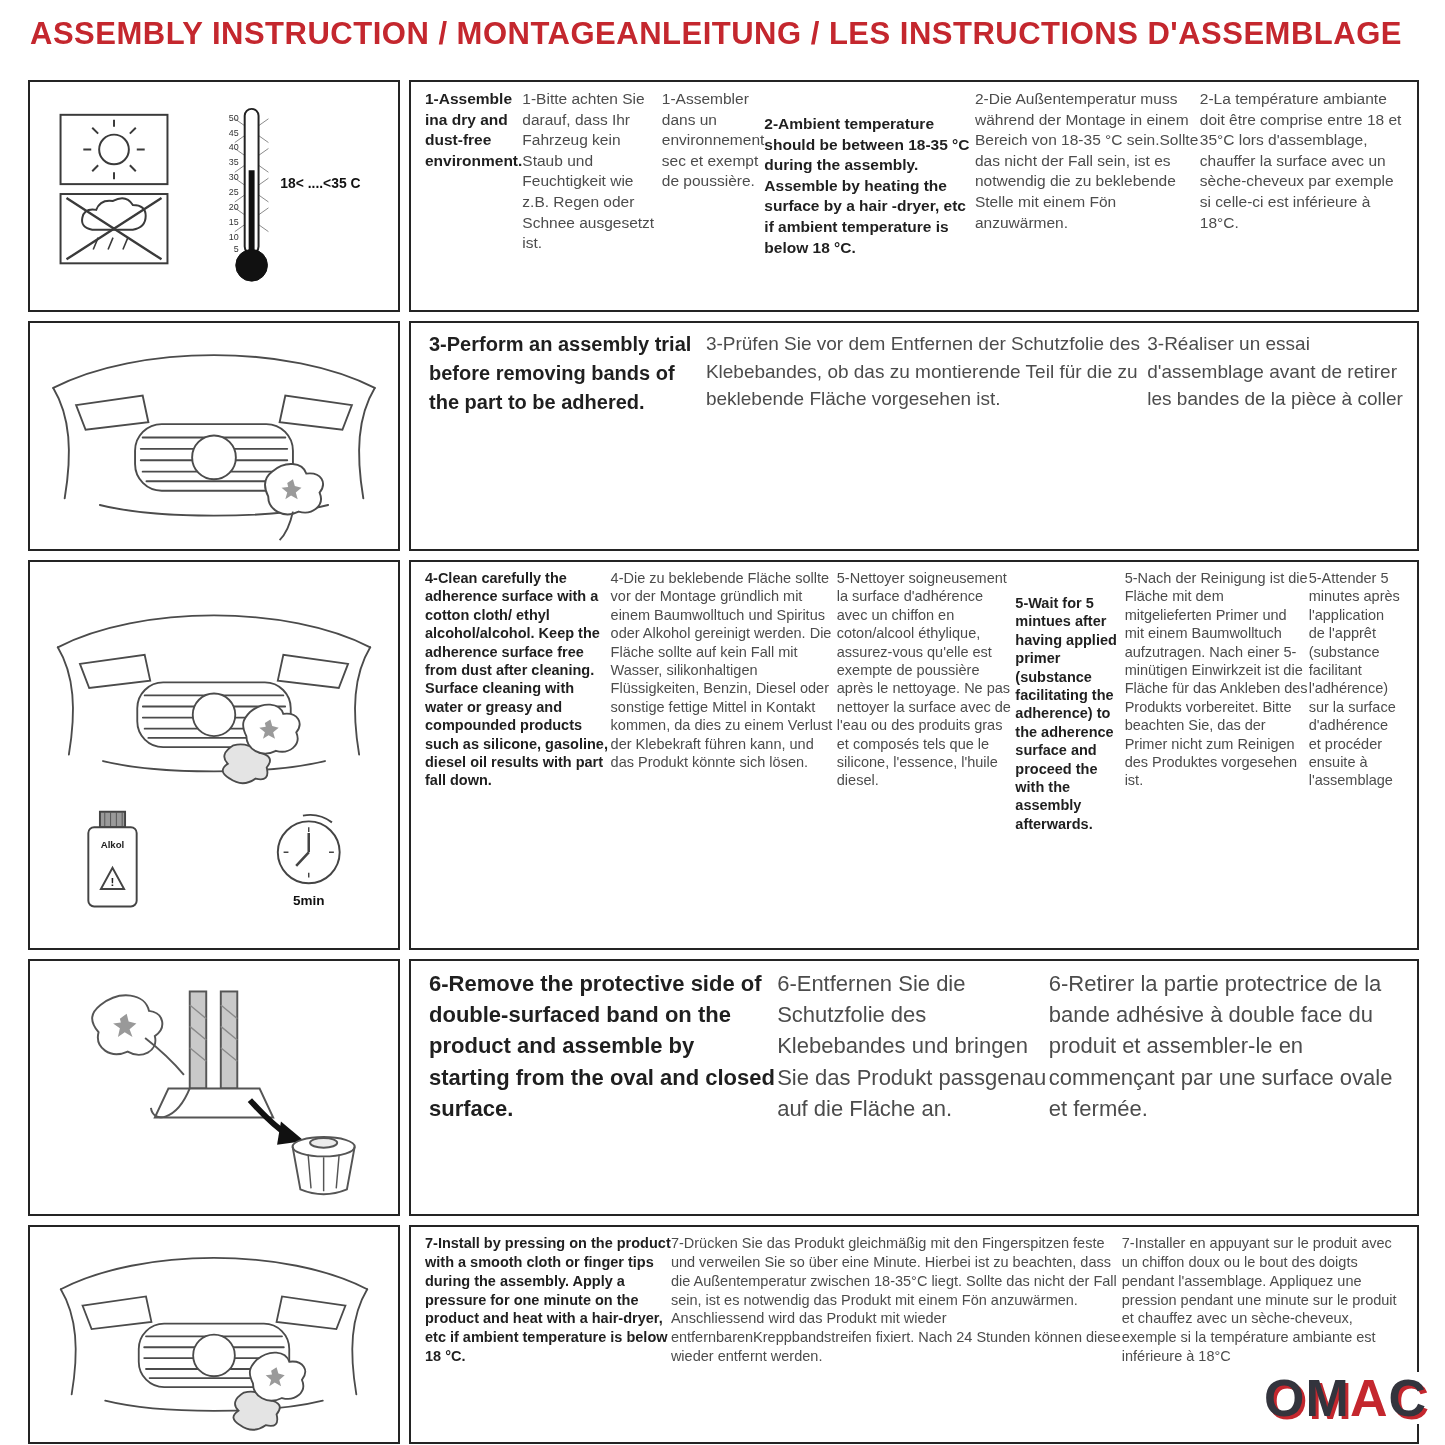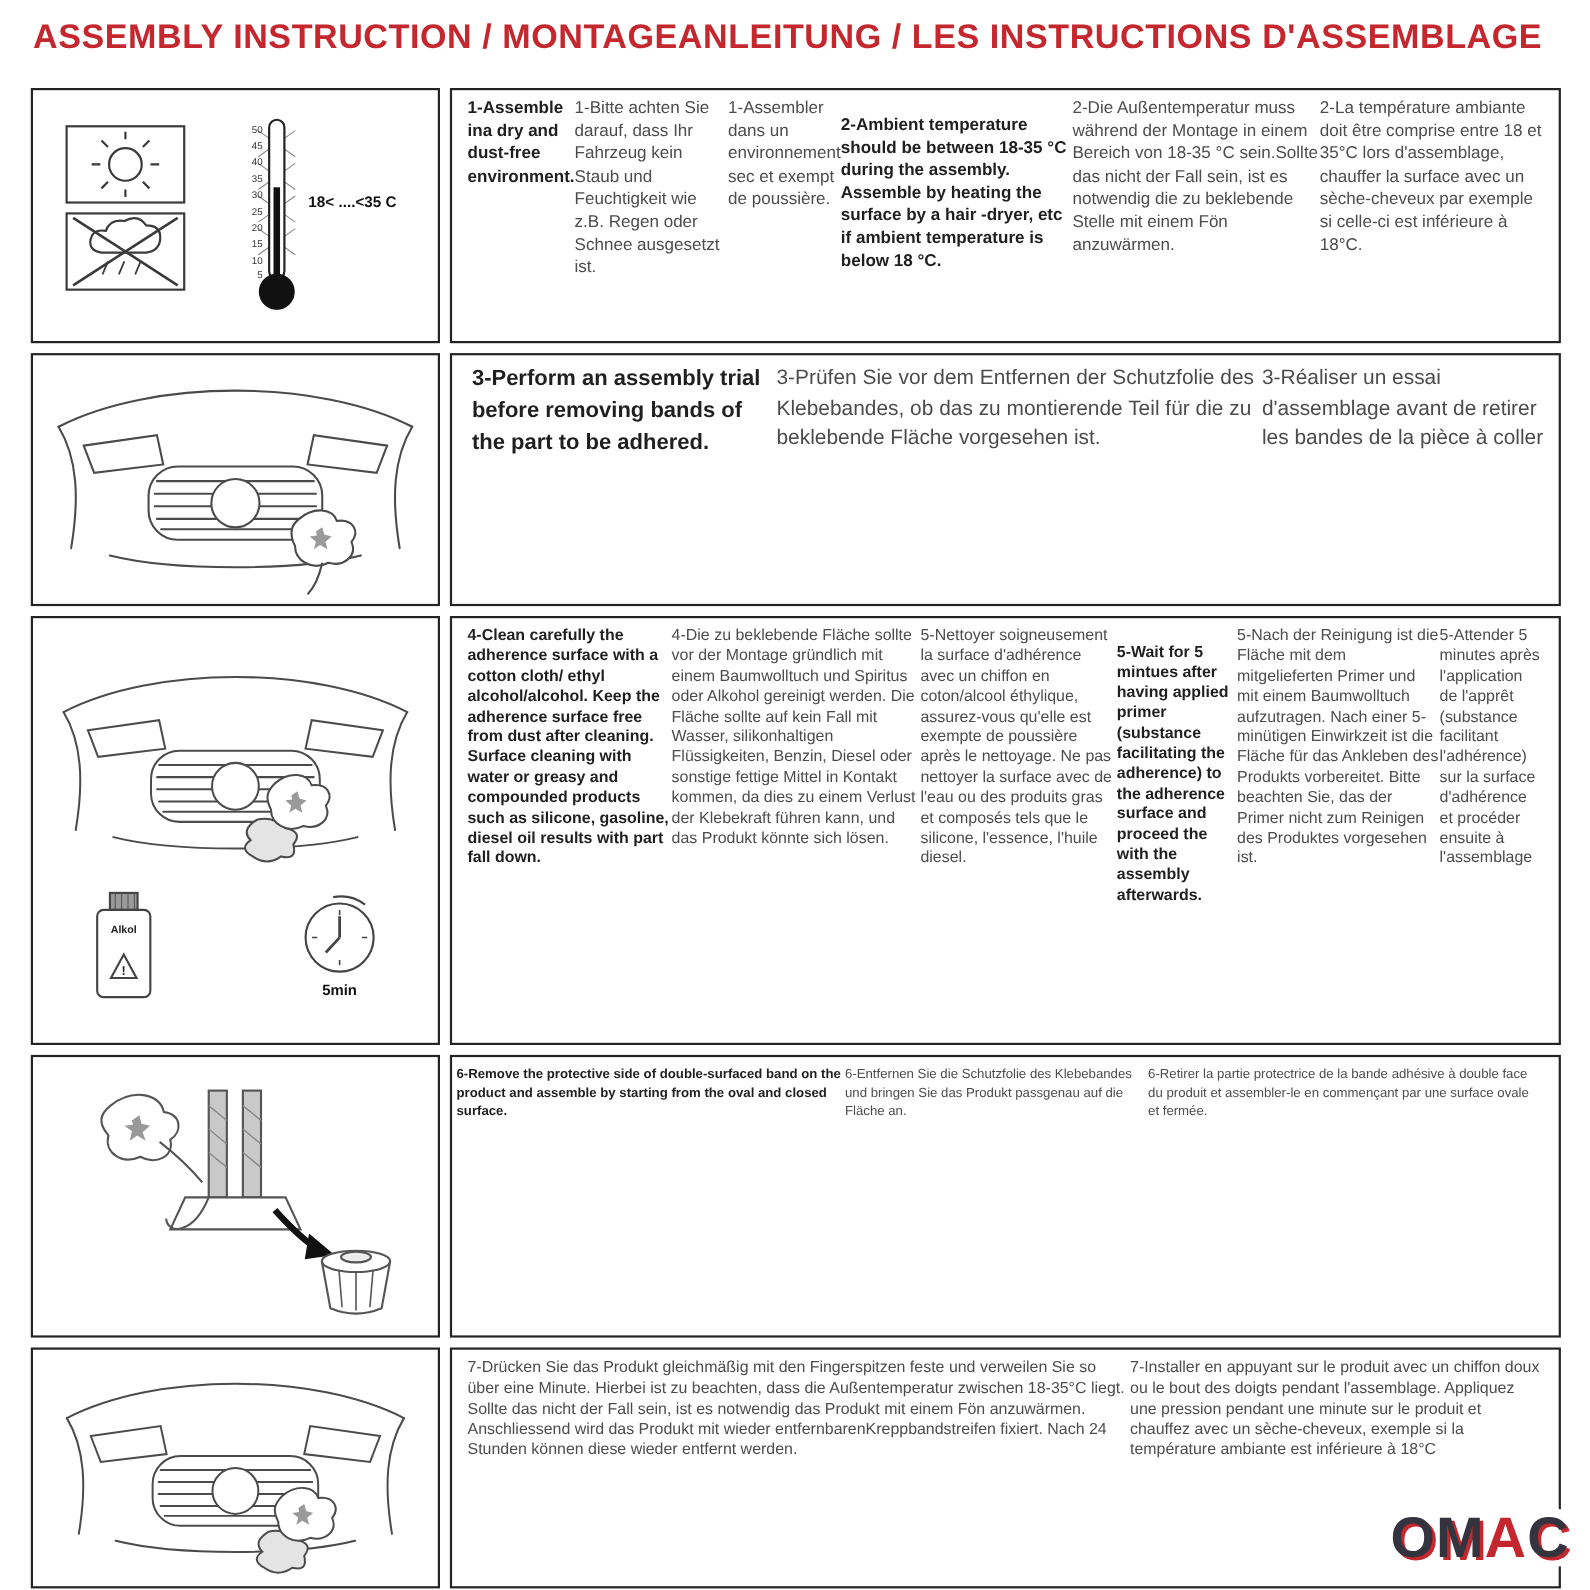--- a/index.html
+++ b/index.html
@@ -41,31 +41,31 @@
     flex: 1;
     border: 2px solid #242424;
     background: #fff;
     padding: 7px 14px 6px 14px;
     overflow: hidden;
     display: flex;
     flex-direction: row;
   }
   .content p { margin: 0; color: #4c4c4c; }
   .content p.b { font-weight: bold; color: #1f1f1f; }
-  .content p.g { margin-top: 15px; }
+  .content p.g { margin-top: 25px; }
   .row-1 { height: 232px; }
   .row-2 { height: 230px; justify-content: center; }
   .row-3 { height: 390px; }
   .row-4 { height: 257px; }
   .row-5 { height: 219px; }
   .content-1 { font-size: 15.5px; line-height: 1.33; }
   .content-2 { font-size: 19px; line-height: 1.45; justify-content: center; padding-left: 18px; }
   .content-2 p.b { font-size: 20px; }
   .content-3 { font-size: 14.5px; line-height: 1.27; }
-  .content-4 { font-size: 12px; line-height: 1.42; justify-content: flex-end; padding-left: 4px; }
+  .content-4 { font-size: 22px; line-height: 1.42; justify-content: flex-end; padding-left: 18px; }
   .content-5 { font-size: 14.5px; line-height: 1.3; }
   .logo {
     position: absolute;
     right: 14px;
     top: 1372px;
     font-size: 52px;
     font-weight: 900;
     letter-spacing: 1px;
     background: #fff;
     padding: 0 4px;
@@ -254,20 +254,21 @@
         <g fill="#e4e4e4" stroke="#4b4b4b" stroke-width="2">
           <path d="M208,176 q-16,10 -6,20 q-12,8 2,16 q14,10 28,0 q16,4 12,-12 q10,-12 -8,-16 q-12,-12 -28,-8 z"></path>
         </g>
         <g fill="#fff" stroke="#4b4b4b" stroke-width="2">
           <path d="M222,140 C236,128 254,130 258,142 C274,140 280,152 272,162 C278,176 264,186 250,182 C234,190 218,180 218,166 C212,154 214,148 222,140 Z"></path>
           <path d="M238,152 l6,-4 2,7 7,2 -6,5 2,7 -7,-4 -6,4 2,-7 -6,-5 7,-1 z" fill="#9a9a9a" stroke="none"></path>
         </g>
       </svg>
     </div>
     <div class="content content-5">
+      <p class="b">7-Install by pressing on the product with a smooth cloth or finger tips during the assembly. Apply a pressure for one minute on the product and heat with a hair-dryer, etc if ambient temperature is below 18 °C.</p>
       <p>7-Drücken Sie das Produkt gleichmäßig mit den Fingerspitzen feste und verweilen Sie so über eine Minute. Hierbei ist zu beachten, dass die Außentemperatur zwischen 18-35°C liegt. Sollte das nicht der Fall sein, ist es notwendig das Produkt mit einem Fön anzuwärmen. Anschliessend wird das Produkt mit wieder entfernbarenKreppbandstreifen fixiert. Nach 24 Stunden können diese wieder entfernt werden.</p>
       <p>7-Installer en appuyant sur le produit avec un chiffon doux ou le bout des doigts pendant l'assemblage. Appliquez une pression pendant une minute sur le produit et chauffez avec un sèche-cheveux, exemple si la température ambiante est inférieure à 18°C</p>
     </div>
   </div>
 
   <div class="logo">
     <span class="lg-dark">OM</span><span class="lg-red">A</span><span class="lg-dark">C</span>
   </div>
 
 </div>

